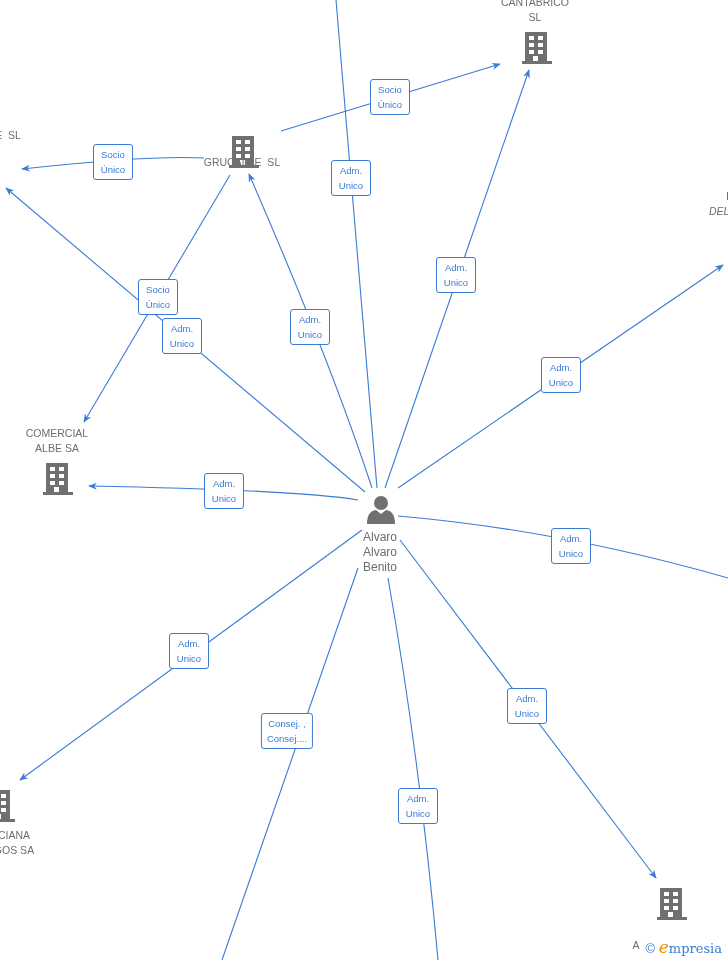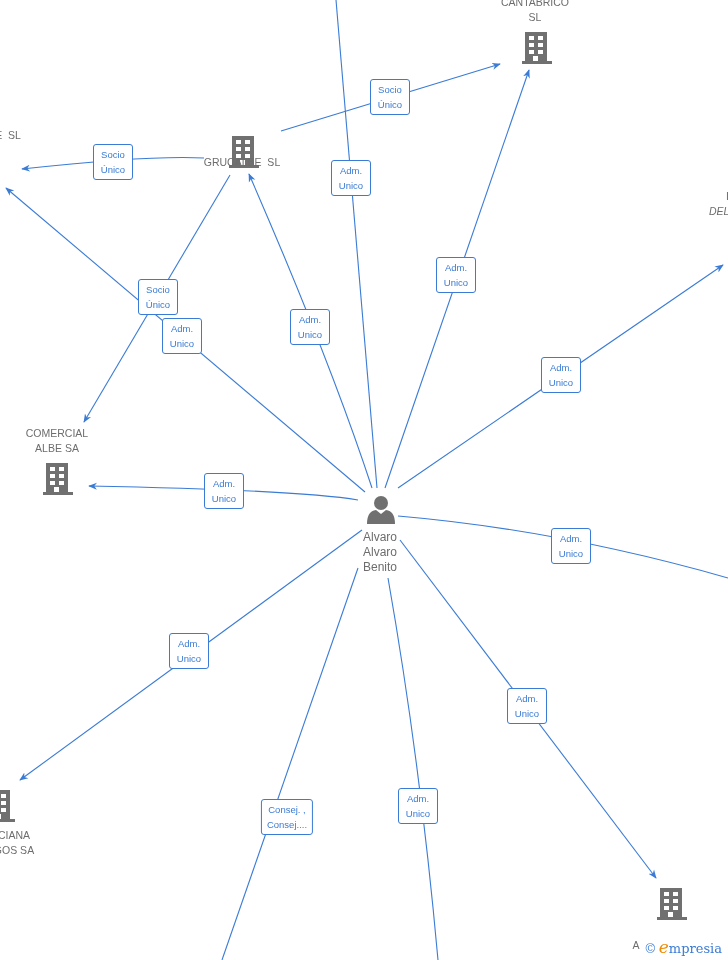--- a/index.html
+++ b/index.html
@@ -197,21 +197,21 @@
   <div>Unico</div>
 </div>
 <div class="edge-label" style="left:571px; top:546px;">
   <div>Adm.</div>
   <div>Unico</div>
 </div>
 <div class="edge-label" style="left:189px; top:651px;">
   <div>Adm.</div>
   <div>Unico</div>
 </div>
-<div class="edge-label" style="left:287px; top:817px;">
+<div class="edge-label" style="left:287px; top:731px;">
   <div>Consej. ,</div>
   <div>Consej....</div>
 </div>
 <div class="edge-label" style="left:418px; top:806px;">
   <div>Adm.</div>
   <div>Unico</div>
 </div>
 <div class="edge-label" style="left:527px; top:706px;">
   <div>Adm.</div>
   <div>Unico</div>

